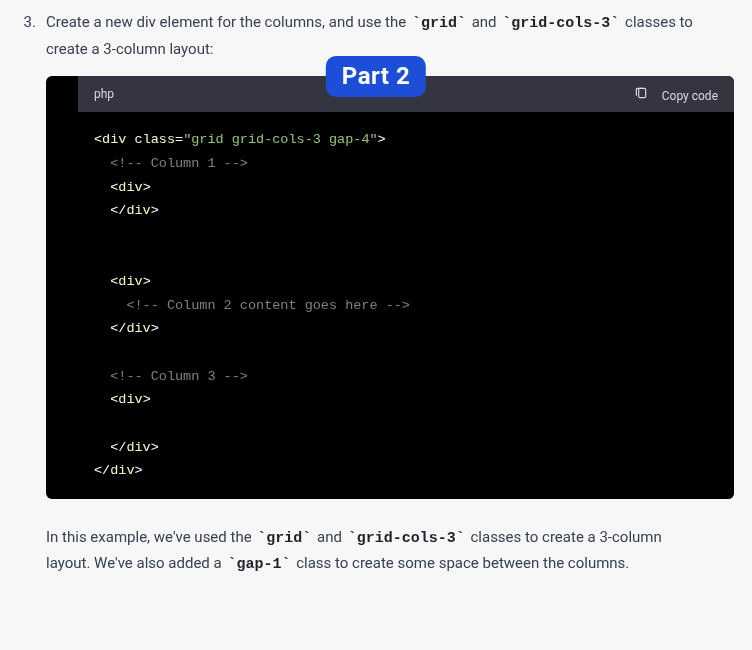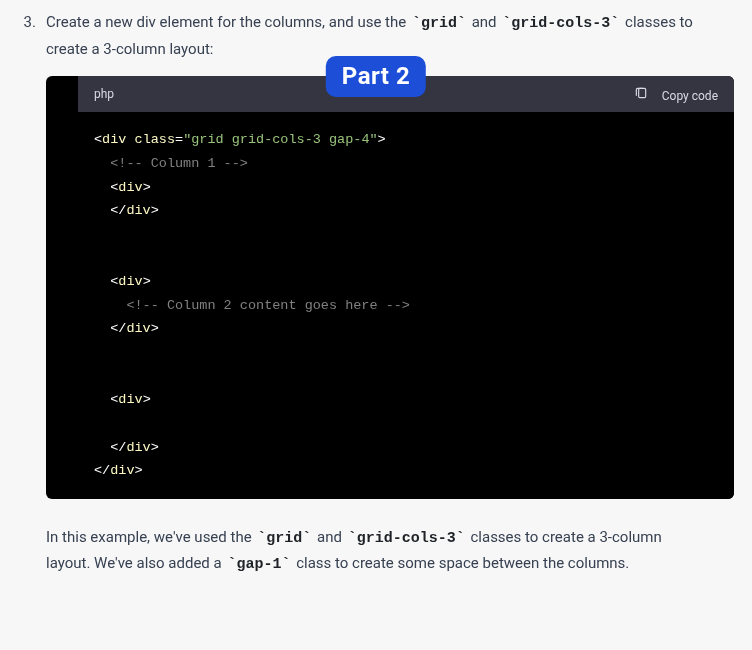--- a/index.html
+++ b/index.html
@@ -138,21 +138,21 @@
       <div class="code-line"><span class="tok-white">&lt;</span><span class="tok-red">div</span><span class="tok-white"> </span><span class="tok-red">class</span><span class="tok-white">=</span><span class="tok-green">"grid grid-cols-3 gap-4"</span><span class="tok-white">&gt;</span></div>
       <div class="code-line"><span class="tok-white">  </span><span class="tok-comment">&lt;!-- Column 1 --&gt;</span></div>
       <div class="code-line"><span class="tok-white">  &lt;</span><span class="tok-red">div</span><span class="tok-white">&gt;</span></div>
       <div class="code-line"><span class="tok-white">  &lt;/</span><span class="tok-red">div</span><span class="tok-white">&gt;</span></div>
       <div class="code-line">​</div>
       <div class="code-line"><span class="tok-white">  </span></div>
       <div class="code-line"><span class="tok-white">  &lt;</span><span class="tok-red">div</span><span class="tok-white">&gt;</span></div>
       <div class="code-line"><span class="tok-white">    </span><span class="tok-comment">&lt;!-- Column 2 content goes here --&gt;</span></div>
       <div class="code-line"><span class="tok-white">  &lt;/</span><span class="tok-red">div</span><span class="tok-white">&gt;</span></div>
       <div class="code-line">​</div>
-      <div class="code-line"><span class="tok-white">  </span></div>
+      <div class="code-line"><span class="tok-white">  </span><span class="tok-comment">&lt;!-- Column 3 --&gt;</span></div>
       <div class="code-line"><span class="tok-white">  &lt;</span><span class="tok-red">div</span><span class="tok-white">&gt;</span></div>
       <div class="code-line"><span class="tok-white">    </span></div>
       <div class="code-line"><span class="tok-white">  &lt;/</span><span class="tok-red">div</span><span class="tok-white">&gt;</span></div>
       <div class="code-line"><span class="tok-white">&lt;/</span><span class="tok-red">div</span><span class="tok-white">&gt;</span></div>
     </div>
 </div>
 
 <div class="paragraph">
   <span>In this example, we've used the </span><span class="inline-code">`grid`</span><span> and </span><span class="inline-code">`grid-cols-3`</span><span> classes to create a 3-column layout. We've also added a </span><span class="inline-code">`gap-1`</span><span> class to create some space between the columns.</span>
 </div>

